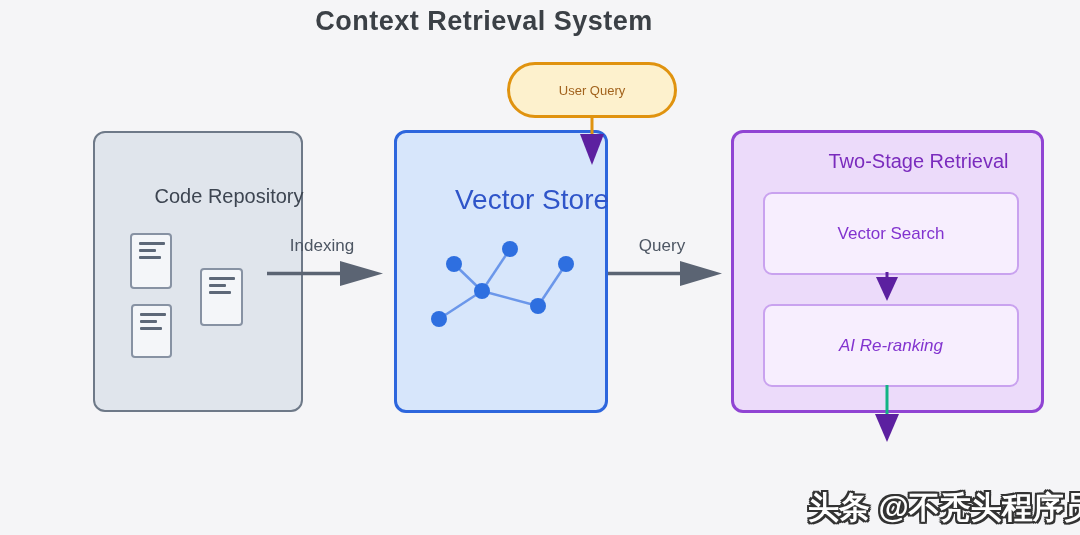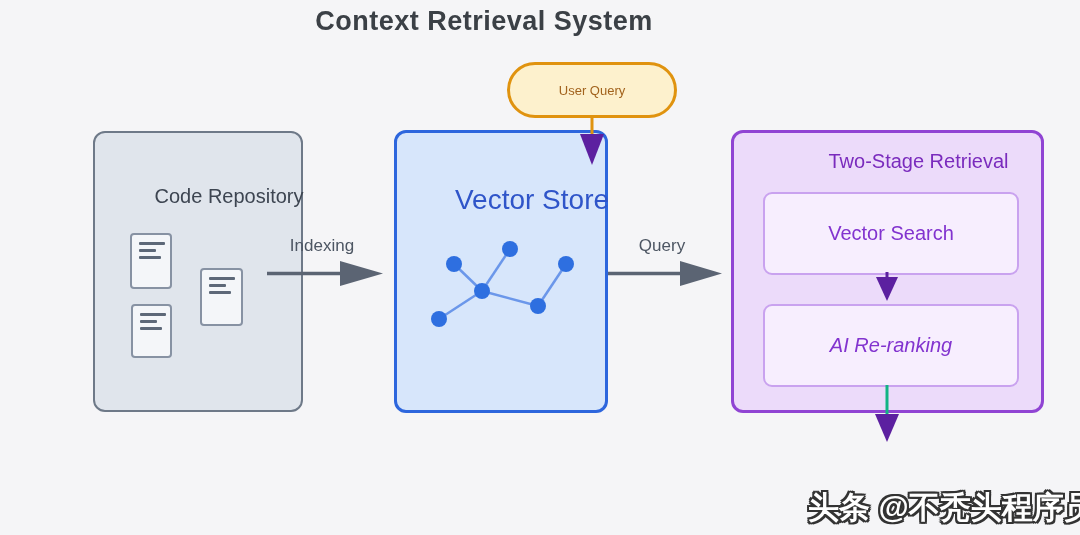--- a/index.html
+++ b/index.html
@@ -43,21 +43,21 @@
   .store-label{margin-top:51px;font-size:28px;color:var(--store-text);}
   .stage{
     left:731px;top:130px;width:313px;height:283px;
     background:var(--stage-fill);border:3px solid var(--stage-border);
   }
   .stage-label{margin-top:17px;font-size:20px;color:var(--stage-text);}
   .inner{
     position:absolute;left:29px;width:256px;height:83px;box-sizing:border-box;
     background:var(--inner-fill);border:2px solid var(--inner-border);
     border-radius:9px;display:flex;align-items:center;justify-content:center;
-    font-size:20px;color:var(--inner-text);
+    font-size:17px;color:var(--inner-text);
   }
   .inner1{top:59px;}
   .inner2{top:171px;font-style:italic;}
   
   .doc{
     position:absolute;box-sizing:border-box;border-radius:4px;
     background:var(--doc-fill);border:2px solid var(--doc-border);
     padding:7px 7px 0 7px;
   }
   .doc i{display:block;height:3px;border-radius:1px;background:var(--doc-line);margin-bottom:4px;}

